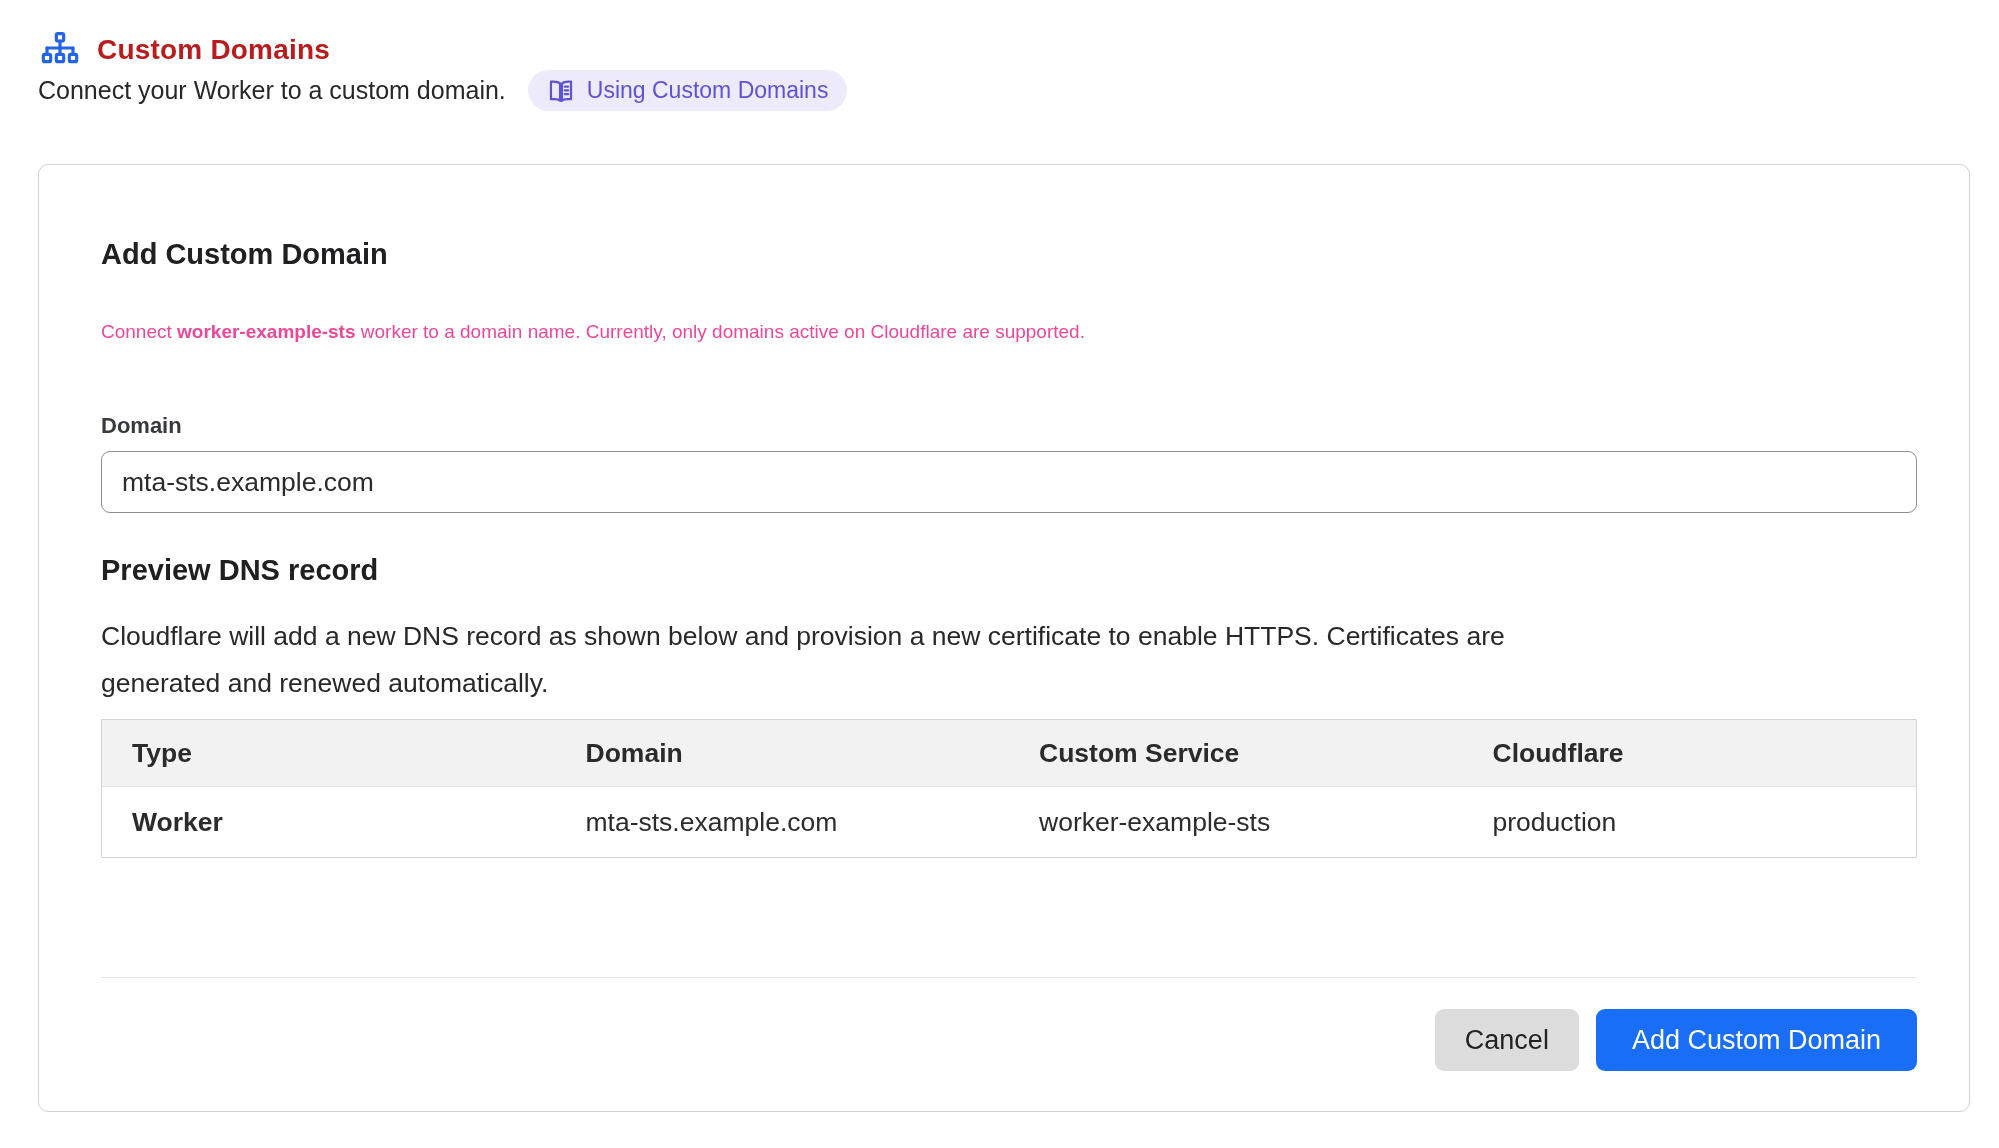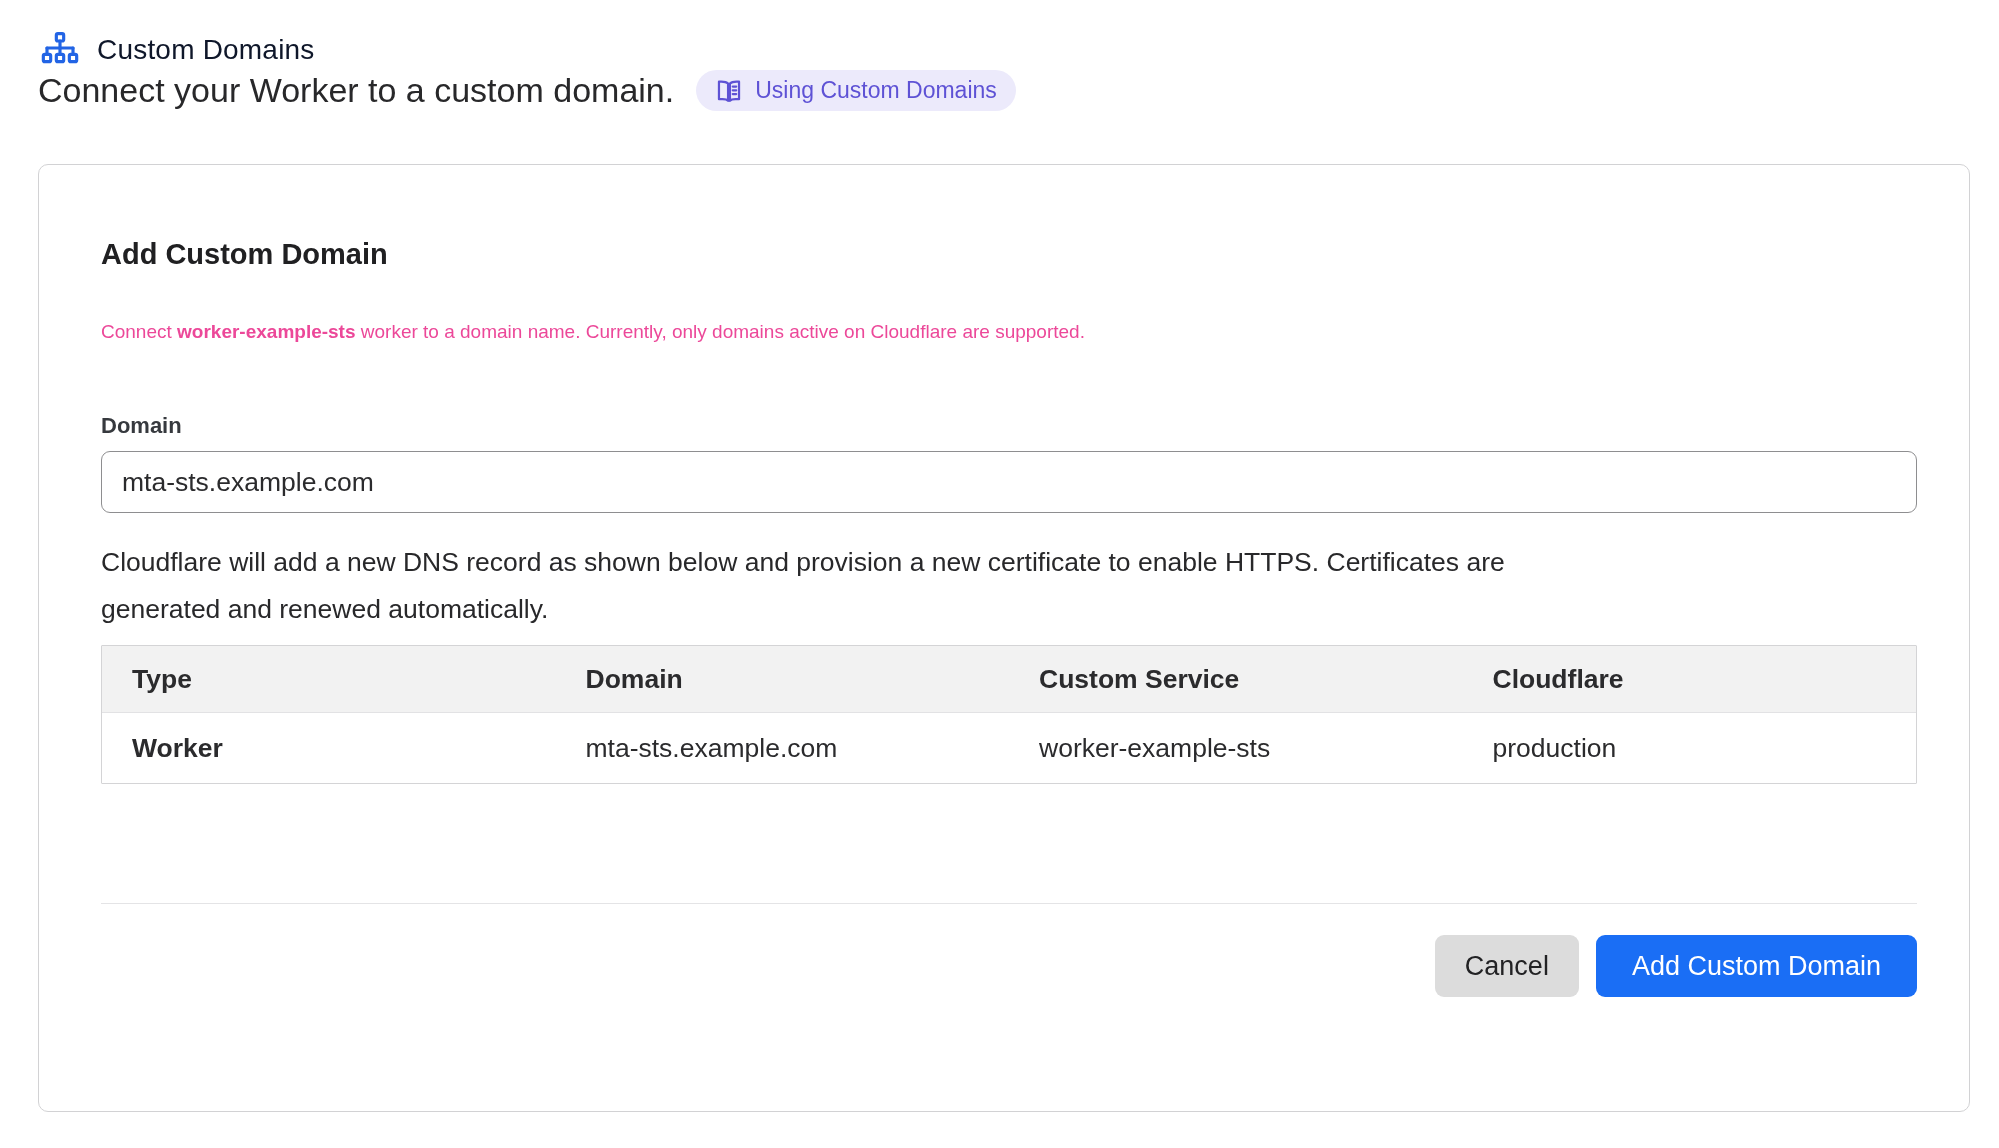--- a/index.html
+++ b/index.html
@@ -12,28 +12,28 @@
     overflow: hidden;
   }
 
   
   .page-header {
     position: absolute; left: 40px; top: 30px;
     display: flex; align-items: center; gap: 17px;
   }
   .page-header svg { display: block; }
   .page-title {
-    font-size: 28px; font-weight: 400; color: #0f172a; letter-spacing: 0.2px;
+    font-size: 28px; font-weight: 700; color: #b91c1c; letter-spacing: 0.2px;
   }
 
   .sub-header {
     position: absolute; left: 38px; top: 70px;
     display: flex; align-items: center; gap: 22px;
   }
-  .page-subtitle { font-size: 34px; color: #28282a; }
+  .page-subtitle { font-size: 25px; color: #28282a; }
   .docs-badge {
     display: inline-flex; align-items: center; gap: 12px;
     background: #eceafb; border-radius: 22px;
     height: 41px; padding: 0 19px;
     cursor: pointer; border: none;
   }
   .docs-badge span { font-size: 23px; font-weight: 500; color: #5e52d5; }
 
   
   .card {
@@ -172,20 +172,21 @@
 
 <div class="card">
 
   <h2 class="card-heading">Add Custom Domain</h2>
 
   <p class="card-desc"><span>Connect </span><b>worker-example-sts</b><span> worker to a domain name. Currently, only domains active on Cloudflare are supported.</span></p>
 
   <label class="field-label" for="domain-input">Domain</label>
   <input id="domain-input" class="domain-input" type="text" value="mta-sts.example.com" style="">
 
+  <h2 class="preview-heading">Preview DNS record</h2>
 
   <p class="preview-desc">Cloudflare will add a new DNS record as shown below and provision a new certificate to enable HTTPS. Certificates are generated and renewed automatically.</p>
 
   <table class="dns-table">
     <thead>
       <tr>
         <th>Type</th>
         <th>Domain</th>
         <th>Custom Service</th>
         <th>Cloudflare</th>

